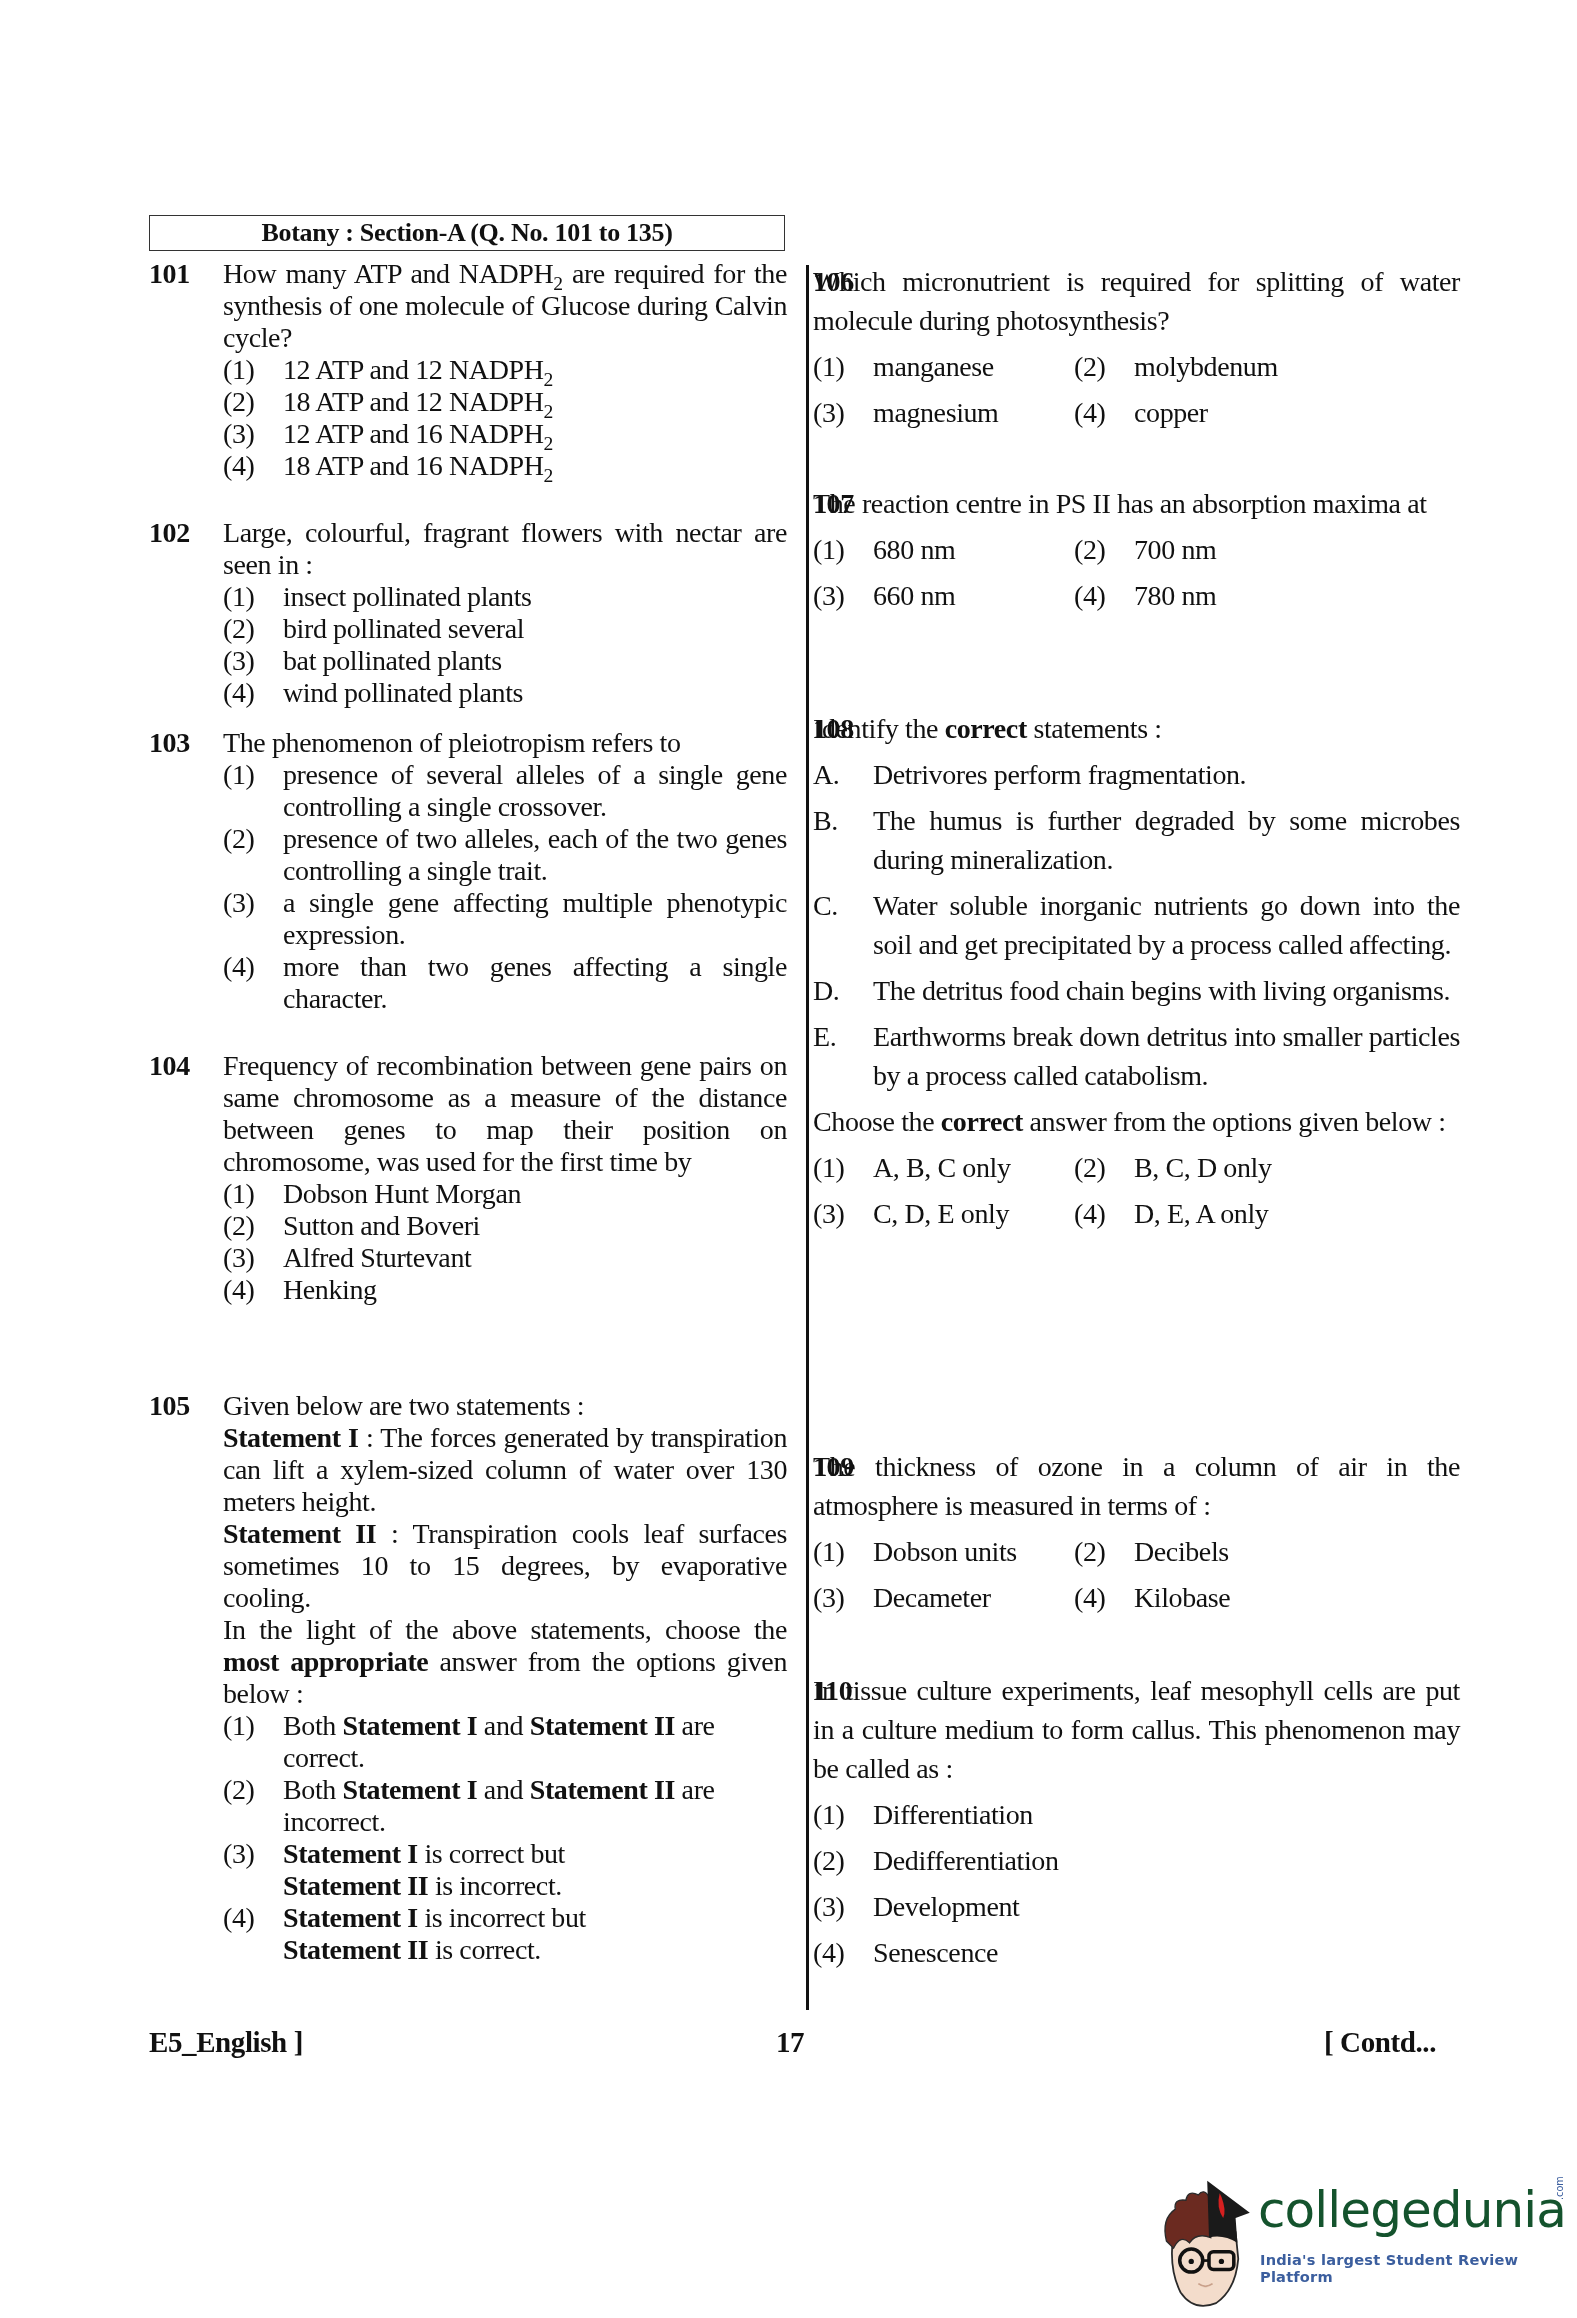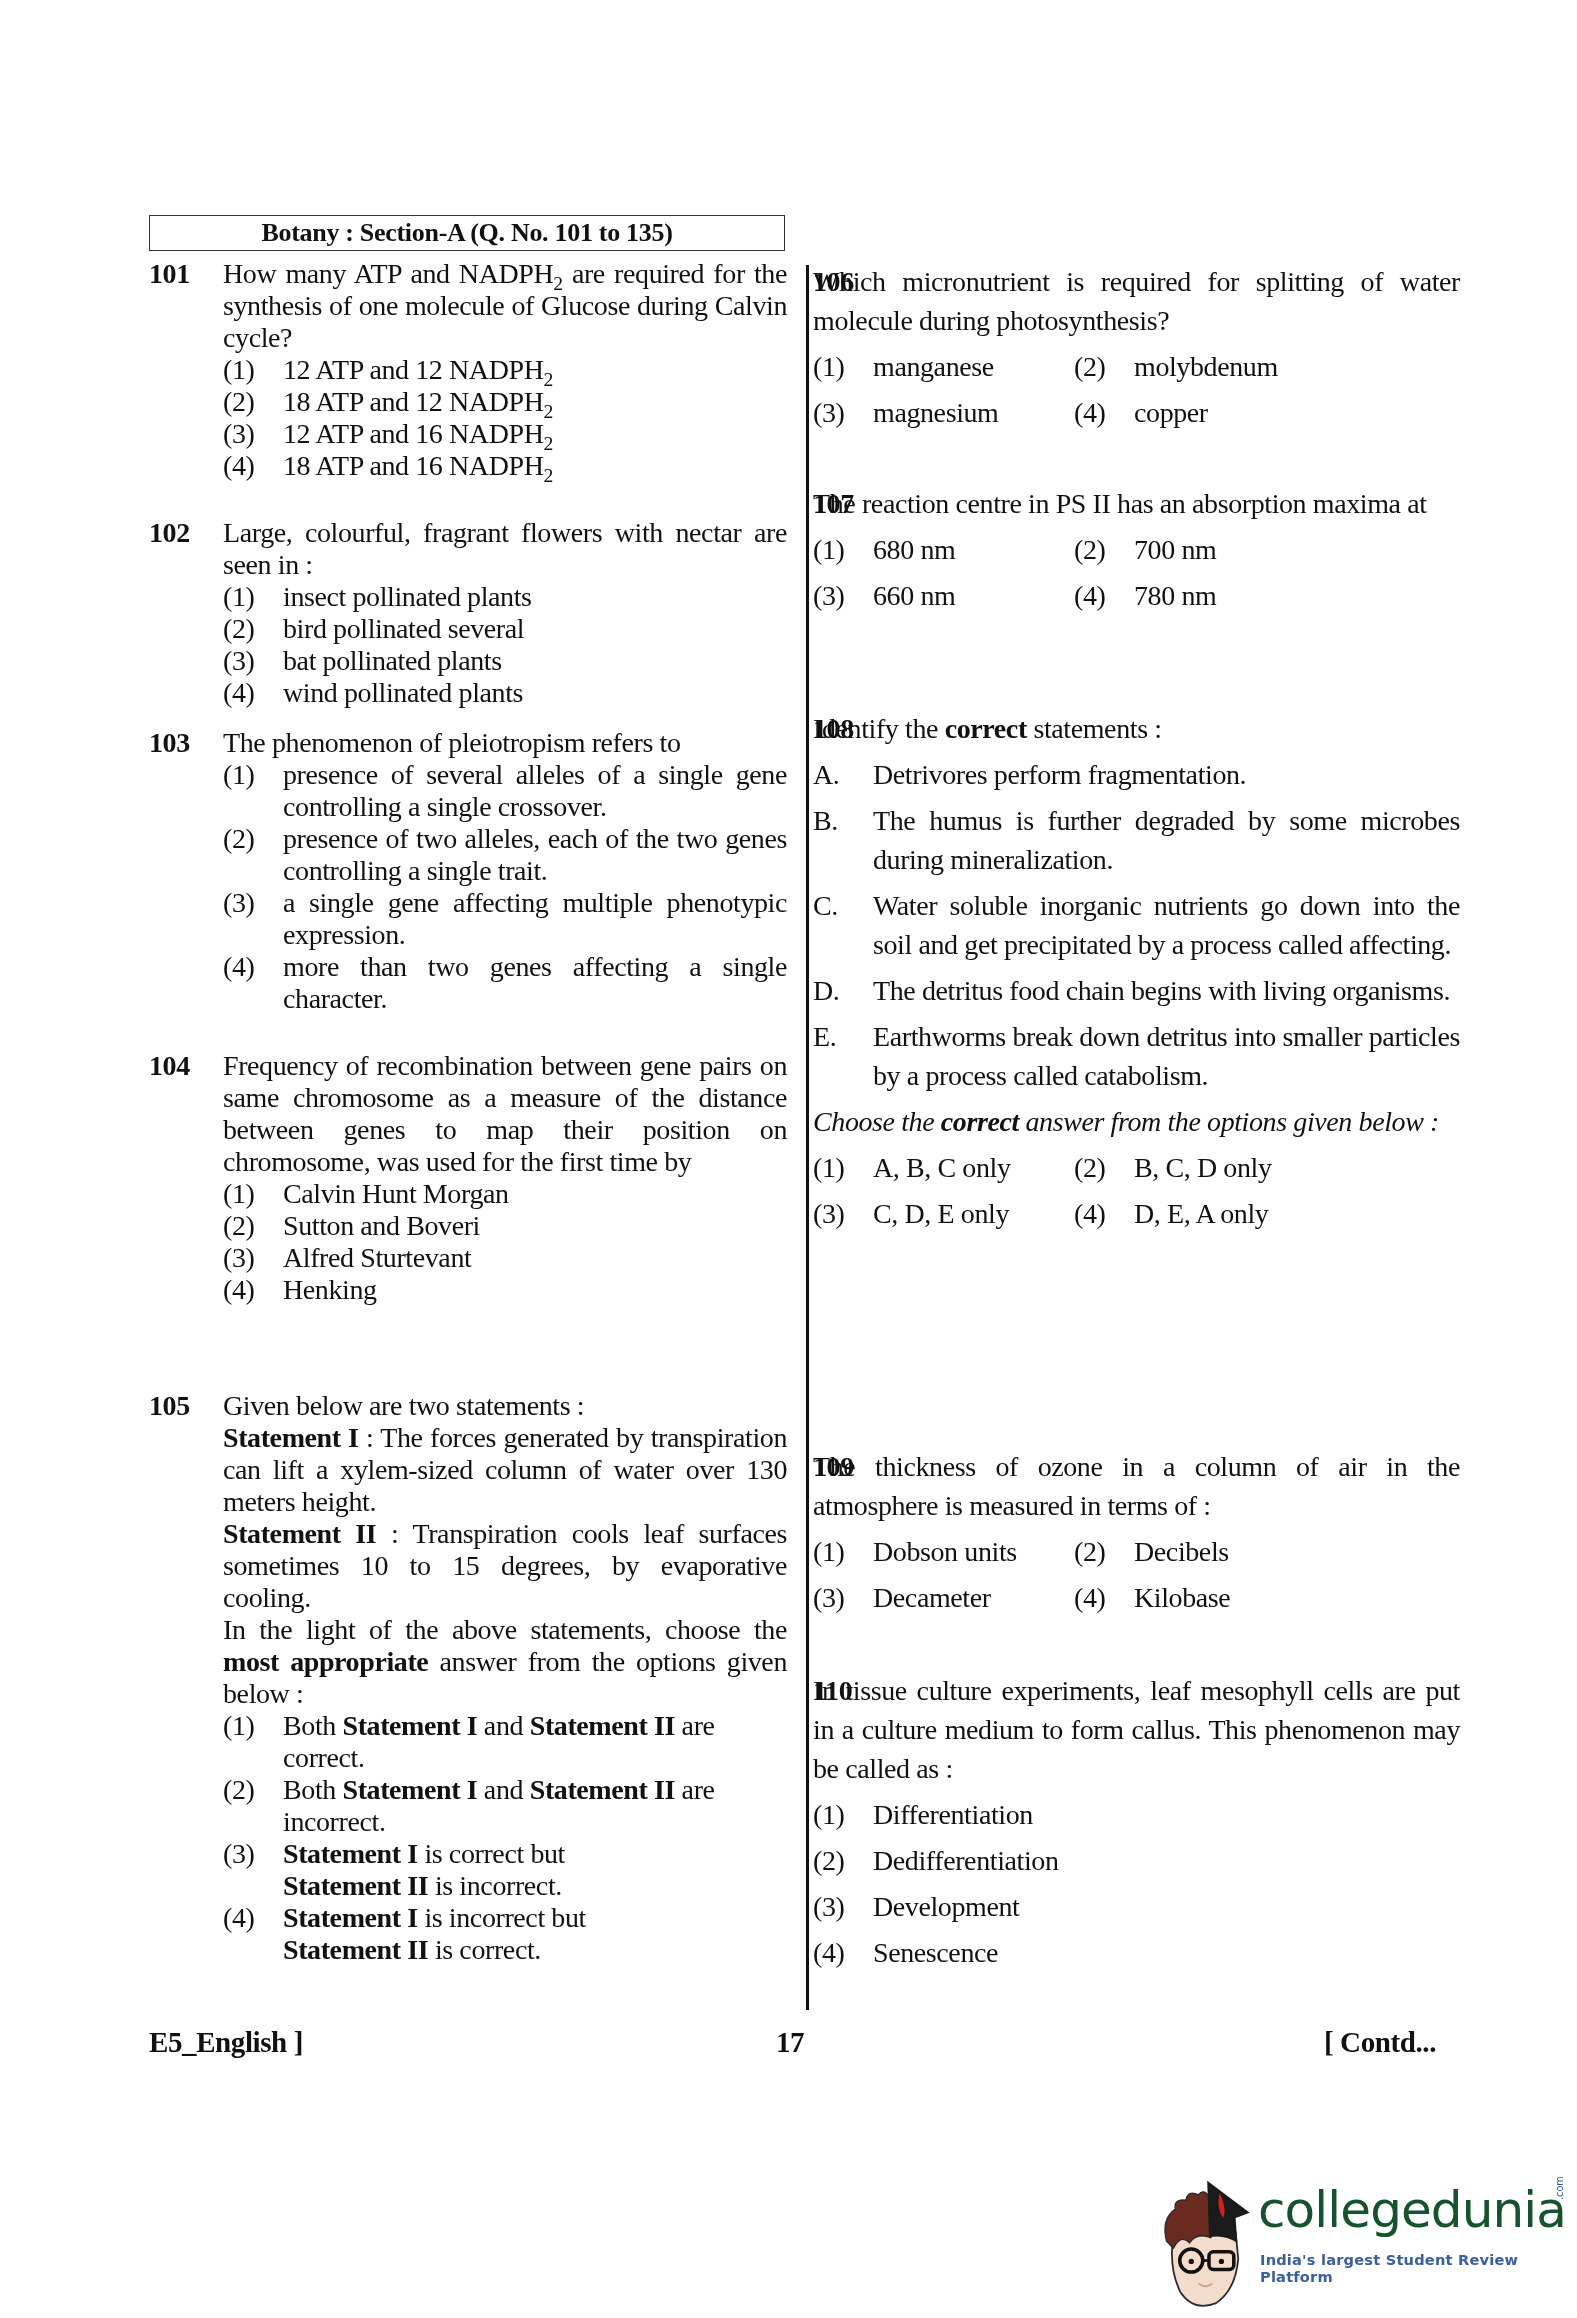--- a/index.html
+++ b/index.html
@@ -32,21 +32,21 @@
   .rq p { margin: 0; }
   .rq .grid2 { display: grid; grid-template-columns: 261px 1fr; margin-top: 7px; row-gap: 7px; }
   .rq .grid2.tight { grid-template-columns: 261px 1fr; }
   .rq .gopt { display: flex; }
   .rq .gopt .on { width: 60px; flex: none; }
   .rq .stmt { display: flex; margin-top: 7px; }
   .rq .stmt .sl { width: 60px; flex: none; }
   .rq .stmt .st { flex: 1; text-align: justify; }
   .rq .vopt { display: flex; margin-top: 7px; }
   .rq .vopt .on { width: 60px; flex: none; }
-  .rq .after { margin-top: 7px; font-style: italic; }
+  .rq .after { margin-top: 7px; }
 
   b { font-weight: bold; }
 
   .footer { position: absolute; top: 2026px; font-size: 29px; font-weight: bold; letter-spacing: -0.4px; }
 
   .logo { position: absolute; left: 1154px; top: 2179px; width: 415px; height: 133px; }
   .logo .brand { position: absolute; left: 104px; top: 1.8px; font-family: "DejaVu Sans", sans-serif;
     font-size: 50px; color: #14532d; letter-spacing: -0.9px; font-weight: normal; }
   .logo .dotcom { position: absolute; left: 400px; top: 21px; font-family: "DejaVu Sans", sans-serif;
     font-size: 9.7px; color: #3b5e9e; transform: rotate(-90deg); transform-origin: left top; }
@@ -139,21 +139,21 @@
     </div>
   </div>
 
   <div class="lq" style="top:1050px;">
     <span class="num">104</span>
     <div class="body">
       <p>Frequency of recombination between gene pairs on same chromosome as a measure of the distance between genes to map their position on chromosome, was used for the first time by</p>
       <div>
           <div class="opt">
             <span class="on">(1)</span>
-            <span class="ot">Calvin Hunt Morgan</span>
+            <span class="ot">Dobson Hunt Morgan</span>
           </div>
           <div class="opt">
             <span class="on">(2)</span>
             <span class="ot">Sutton and Boveri</span>
           </div>
           <div class="opt">
             <span class="on">(3)</span>
             <span class="ot">Alfred Sturtevant</span>
           </div>
           <div class="opt">

